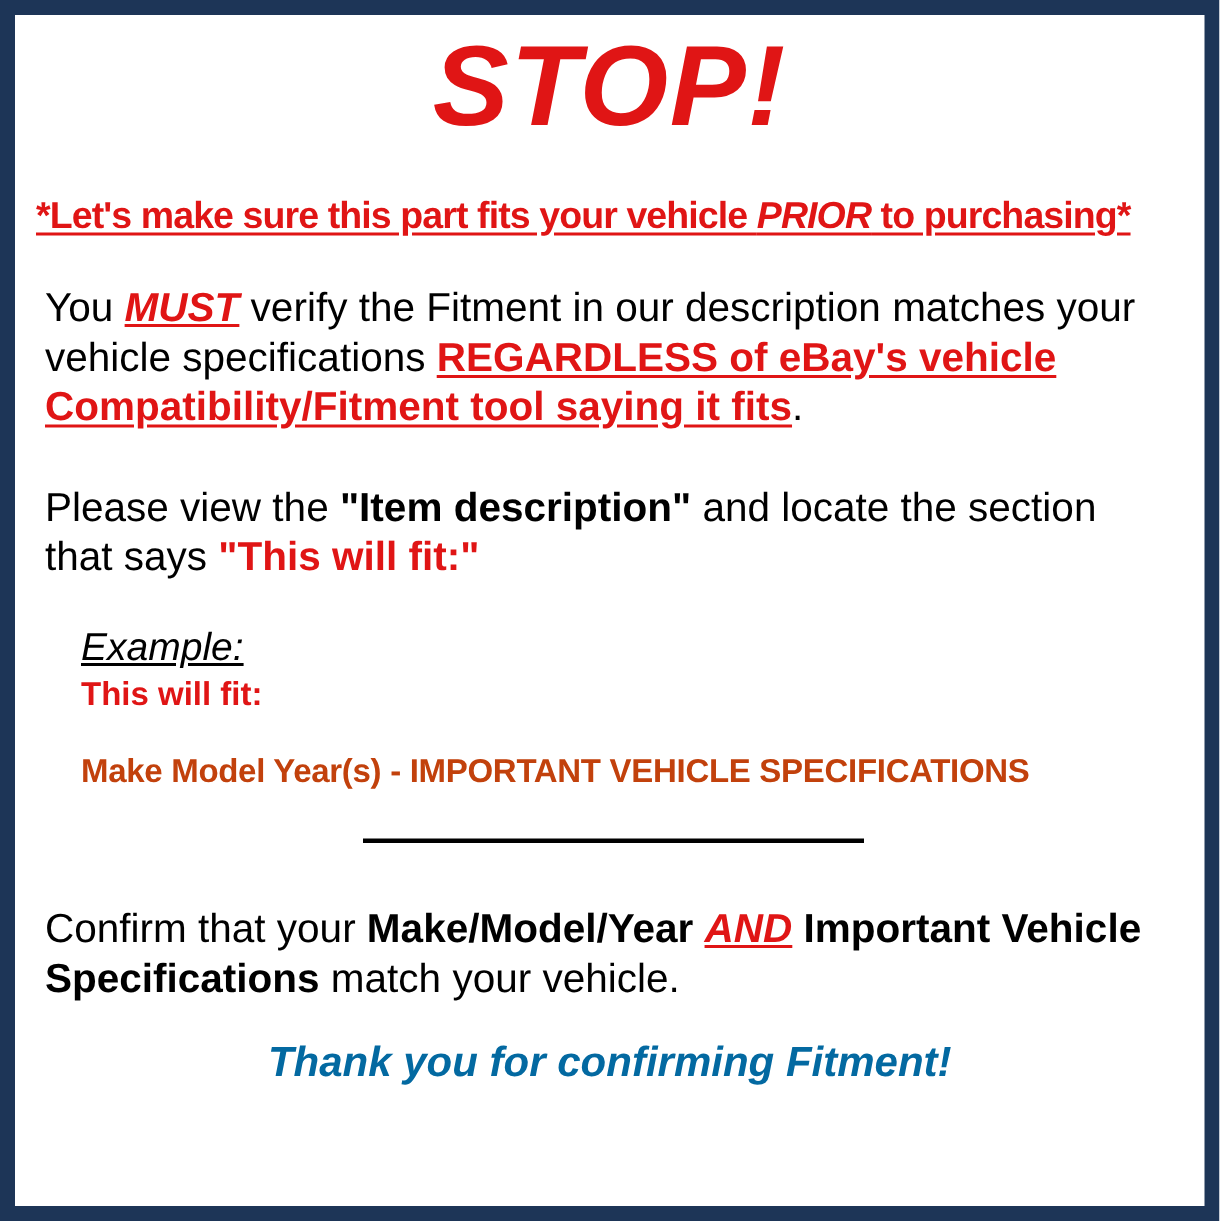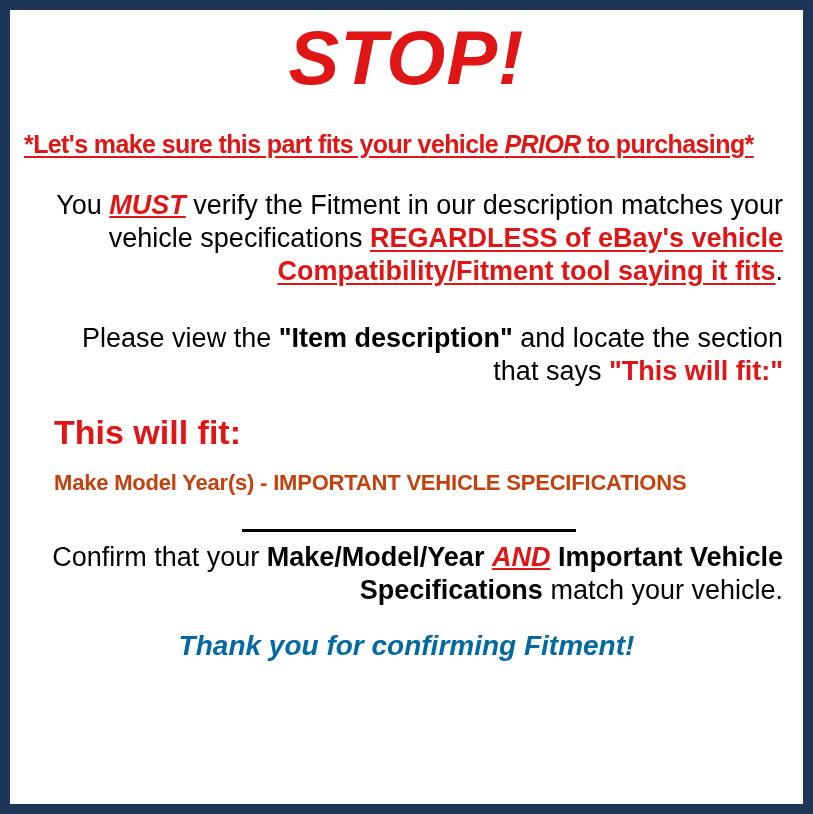--- a/index.html
+++ b/index.html
@@ -55,26 +55,26 @@
     text-align: left;
   }
   .tagline .ital { font-style: italic; }
 
   .para {
     font-size: 27px;
     line-height: 33px;
     color: #000000;
     margin: 0;
     padding: 0 6px;
-    text-align: right;
+    text-align: left;
   }
 
   .para-must   { margin-top: 30px; }
   .para-view   { margin-top: 34px; }
-  .para-confirm{ margin-top: 5px; }
+  .para-confirm{ margin-top: 36px; }
   .para-vin    { margin-top: 32px; }
 
   .r       { color: #e01515; }
   .b       { font-weight: bold; }
 
   .must-word {
     color: #e01515;
     font-weight: bold;
     font-style: italic;
     text-decoration: underline;
@@ -101,21 +101,21 @@
   }
   .example-label {
     font-size: 26px;
     font-style: italic;
     color: #000000;
     text-decoration: underline;
     text-underline-offset: 2px;
     line-height: 30px;
   }
   .example-fit {
-    font-size: 34px;
+    font-size: 22px;
     font-weight: bold;
     color: #e01515;
     line-height: 32px;
     margin-top: 1px;
   }
   .example-spec {
     font-size: 22px;
     font-weight: bold;
     color: #c2410c;
     line-height: 26px;
@@ -160,20 +160,21 @@
 
     <div class="para para-must">
       <span>You </span><span class="must-word">MUST</span><span> verify the Fitment in our description matches your vehicle specifications </span><span class="regardless">REGARDLESS of eBay's vehicle Compatibility/Fitment tool saying it fits</span><span>.</span>
     </div>
 
     <div class="para para-view">
       <span>Please view the </span><span class="b">"Item description"</span><span> and locate the section that says </span><span class="b r">"This will fit:"</span>
     </div>
 
     <div class="example-block">
+      <div class="example-label">Example:</div>
       <div class="example-fit">This will fit:</div>
       <div class="example-spec">Make Model Year(s) - IMPORTANT VEHICLE SPECIFICATIONS</div>
     </div>
 
     <div class="divider-wrap">
       <span class="divider"></span>
     </div>
 
     <div class="para para-confirm">
       <span>Confirm that your </span><span class="b">Make/Model/Year</span> <span class="and-word">AND</span> <span class="b">Important Vehicle Specifications</span><span> match your vehicle.</span>

